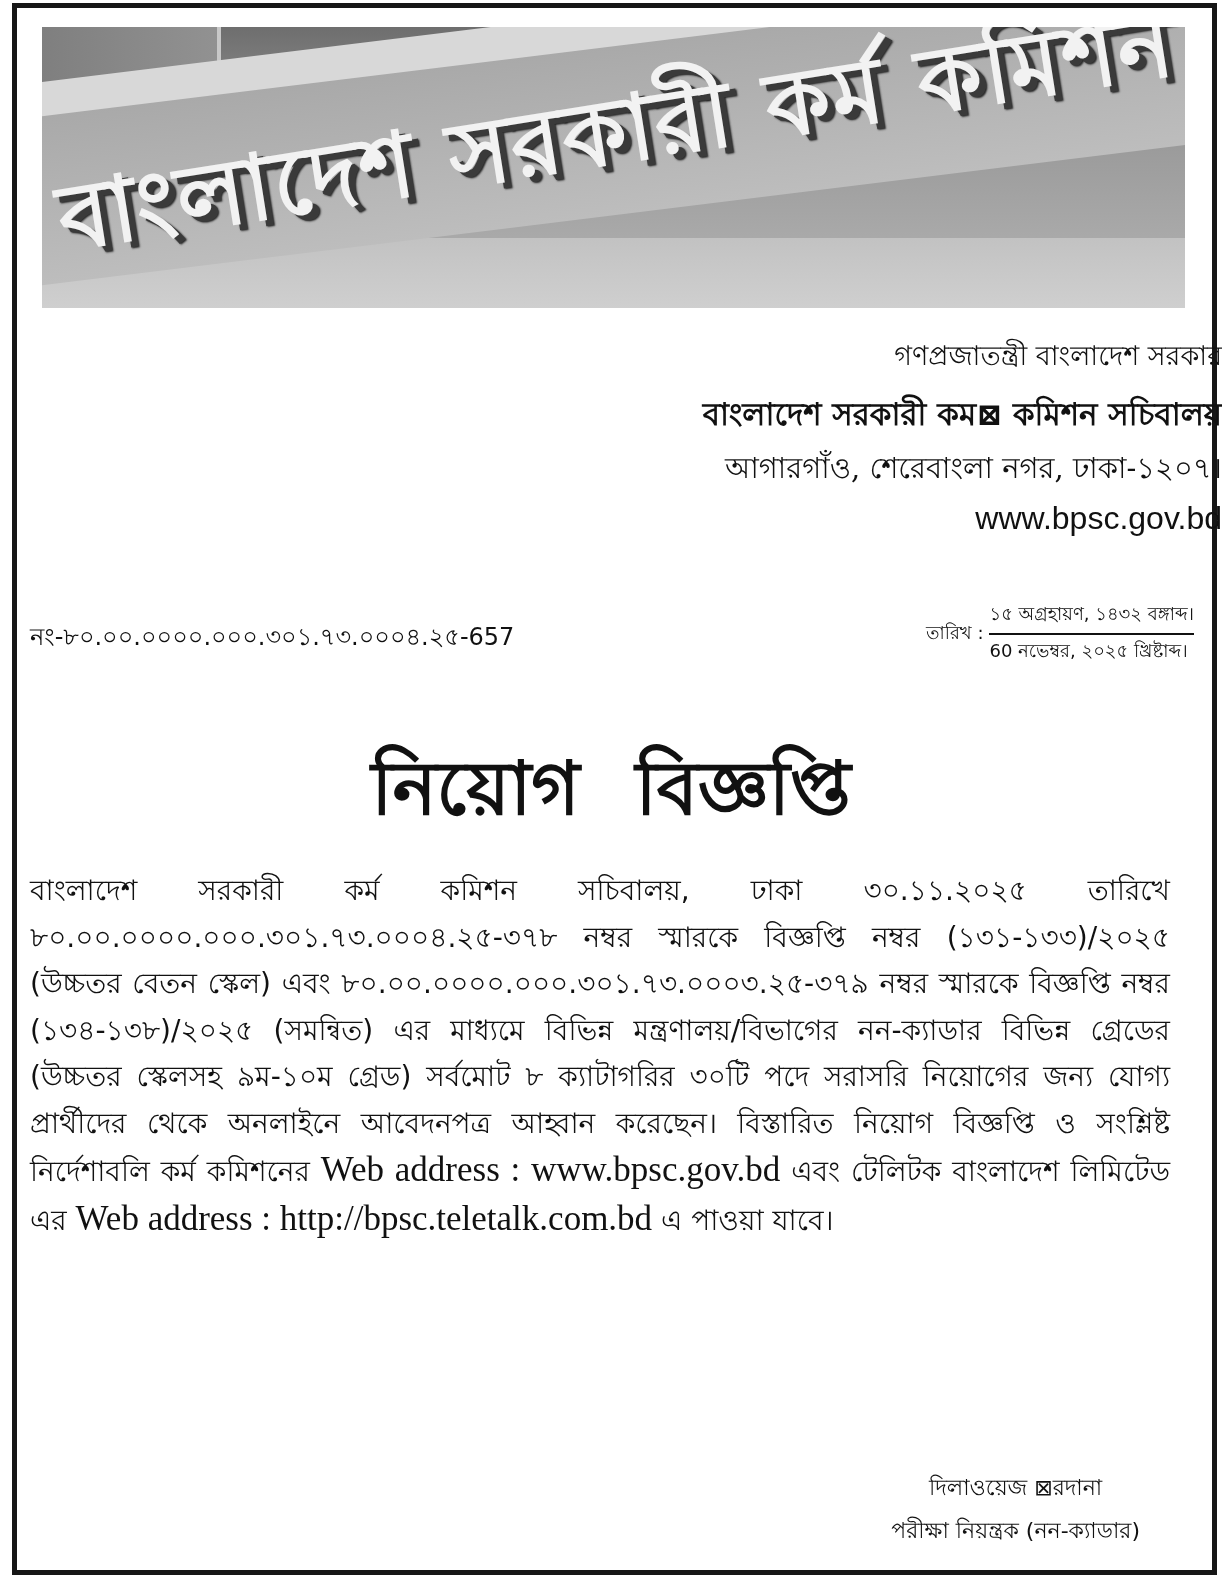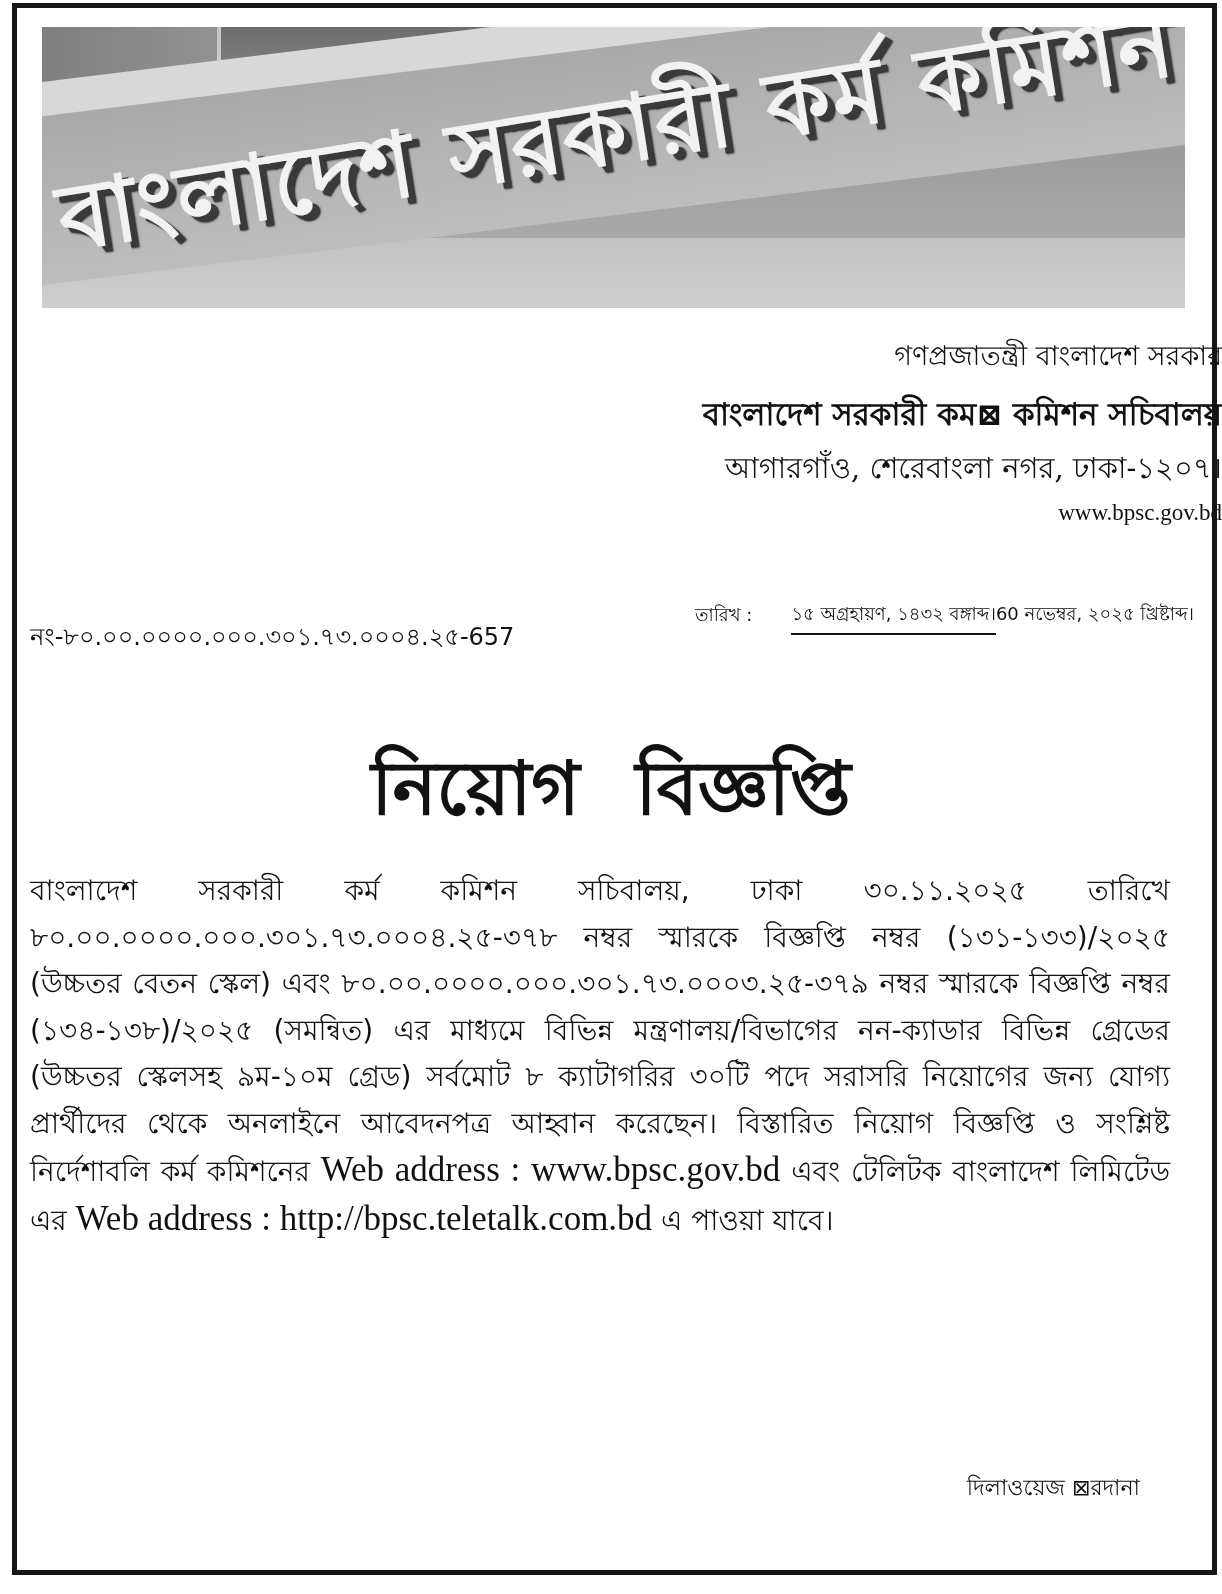--- a/index.html
+++ b/index.html
@@ -21,25 +21,25 @@
   .banner .lower { position: absolute; left: 0; bottom: 0; width: 100%; height: 70px;
                    background: linear-gradient(180deg,#c2c2c2,#cfcfcf); }
   .banner .sign { position: absolute; left: 30px; top: 120px; font-family: "DejaVu Sans", sans-serif;
                   font-size: 92px; font-weight: bold; color: #f2f2f2; letter-spacing: 2px;
                   text-shadow: 6px 6px 0 #3a3a3a, 7px 7px 2px #222;
                   transform: rotate(-9deg); transform-origin: left bottom; white-space: nowrap; }
   .center { position: absolute; left: 0; width: 100%; text-align: right; }
   .gov { top: 335px; font-size: 27px; }
   .org { top: 390px; font-size: 31px; font-weight: bold; }
   .addr { top: 445px; font-size: 29px; }
-  .web { top: 500px; font-size: 23px; font-family: Liberation Serif, serif; }
+  .web { top: 500px; font-size: 32px; font-family: Liberation Sans, sans-serif; }
   .memo { position: absolute; left: 30px; top: 618px; font-size: 24px; font-family: "DejaVu Sans", sans-serif; }
   .date { position: absolute; right: 28px; top: 598px; display: flex; align-items: center; gap: 6px;
           font-size: 18px; font-family: "DejaVu Sans", sans-serif; }
-  .date .frac { display: flex; flex-direction: row; margin-left: 33px; }
+  .date .frac { display: flex; flex-direction: column; }
   .date .frac span { padding: 2px 0; }
   .date .frac .top { border-bottom: 2px solid #111; }
   .title { position: absolute; left: 0; width: 100%; top: 732px; text-align: center;
            font-size: 74px; font-weight: bold; font-family: "DejaVu Sans", sans-serif; word-spacing: 30px; }
   .body { position: absolute; left: 30px; top: 868px; width: 1140px; font-size: 28px; line-height: 46.5px;
           text-align: justify; font-family: "DejaVu Sans", sans-serif; }
   .body .en { font-family: "Liberation Serif", serif; font-size: 35px; }
   .sig { position: absolute; right: 82px; top: 1470px; text-align: center; font-family: "DejaVu Sans", sans-serif; }
   .sig .name { font-size: 22px; font-weight: normal; }
   .sig .role { font-size: 22px; margin-top: 6px; }
@@ -71,13 +71,14 @@
     <span>60 নভেম্বর, ২০২৫ খ্রিষ্টাব্দ।</span>
   </div>
 </div>
 
 <div class="title">নিয়োগ বিজ্ঞপ্তি</div>
 
 <div class="body"><span>বাংলাদেশ সরকারী কর্ম কমিশন সচিবালয়, ঢাকা ৩০.১১.২০২৫ তারিখে ৮০.০০.০০০০.০০০.৩০১.৭৩.০০০৪.২৫-৩৭৮ নম্বর স্মারকে বিজ্ঞপ্তি নম্বর (১৩১-১৩৩)/২০২৫ (উচ্চতর বেতন স্কেল) এবং ৮০.০০.০০০০.০০০.৩০১.৭৩.০০০৩.২৫-৩৭৯ নম্বর স্মারকে বিজ্ঞপ্তি নম্বর (১৩৪-১৩৮)/২০২৫ (সমন্বিত) এর মাধ্যমে বিভিন্ন মন্ত্রণালয়/বিভাগের নন-ক্যাডার বিভিন্ন গ্রেডের (উচ্চতর স্কেলসহ ৯ম-১০ম গ্রেড) সর্বমোট ৮ ক্যাটাগরির ৩০টি পদে সরাসরি নিয়োগের জন্য যোগ্য প্রার্থীদের থেকে অনলাইনে আবেদনপত্র আহ্বান করেছেন। বিস্তারিত নিয়োগ বিজ্ঞপ্তি ও সংশ্লিষ্ট নির্দেশাবলি কর্ম কমিশনের </span><span class="en">Web address : www.bpsc.gov.bd</span><span> এবং টেলিটক বাংলাদেশ লিমিটেড এর </span><span class="en">Web address : http://bpsc.teletalk.com.bd</span><span> এ পাওয়া যাবে।</span></div>
 
 <div class="sig">
   <div class="name">দিলাওয়েজ ⊠রদানা</div>
+  <div class="role">পরীক্ষা নিয়ন্ত্রক (নন-ক্যাডার)</div>
 </div>
 
 </body></html>

